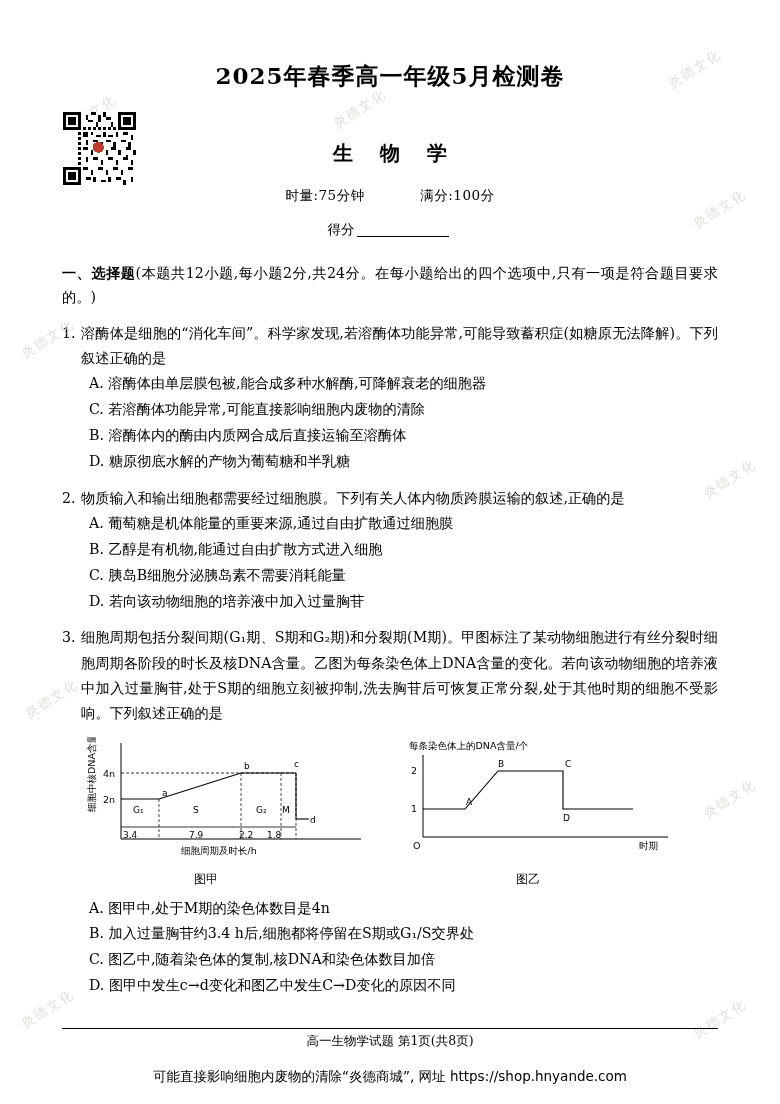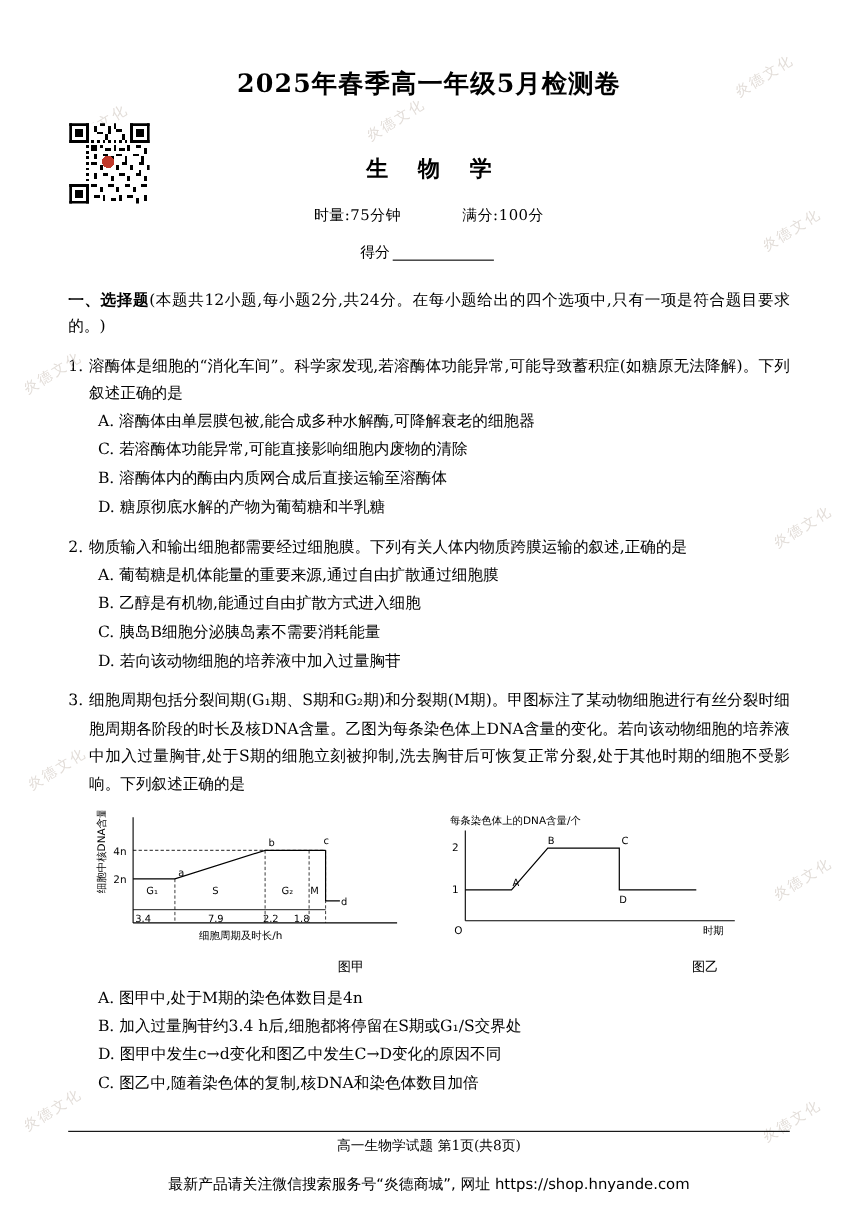--- a/index.html
+++ b/index.html
@@ -108,21 +108,21 @@
     text-align: justify;
   }
   .figwrap {
     margin-top: 10px;
     margin-left: 19px;
     display: flex;
     justify-content: flex-start;
     gap: 32px;
   }
   .figcap {
-    text-align: right;
+    text-align: center;
     font-size: 12px;
     margin-top: 2px;
   }
   .footer-line {
     position: absolute;
     left: 62px;
     right: 62px;
     bottom: 54px;
     text-align: center;
     font-size: 12.5px;
@@ -351,18 +351,18 @@
         <text x="162" y="30" font-size="9">C</text>
         <text x="160" y="84" font-size="9">D</text>
         <text x="236" y="112" font-size="9.5">时期</text>
       </svg>
       <div class="figcap" style="width:250px;">图乙</div>
     </div>
   </div>
 
   <div class="opt" style="margin-top:8px;">A. 图甲中,处于M期的染色体数目是4n</div>
   <div class="opt">B. 加入过量胸苷约3.4 h后,细胞都将停留在S期或G₁/S交界处</div>
+  <div class="opt">C. 图乙中,随着染色体的复制,核DNA和染色体数目加倍</div>
   <div class="opt">D. 图甲中发生c→d变化和图乙中发生C→D变化的原因不同</div>
-  <div class="opt">C. 图乙中,随着染色体的复制,核DNA和染色体数目加倍</div>
 
   <div class="footer-line">高一生物学试题 第1页(共8页)</div>
-  <div class="footer-note">最新产品请关注微信搜索服务号“炎德商城”, 网址 https://shop.hnyande.com</div>
+  <div class="footer-note">可能直接影响细胞内废物的清除“炎德商城”, 网址 https://shop.hnyande.com</div>
 </div>
 
 </body></html>

